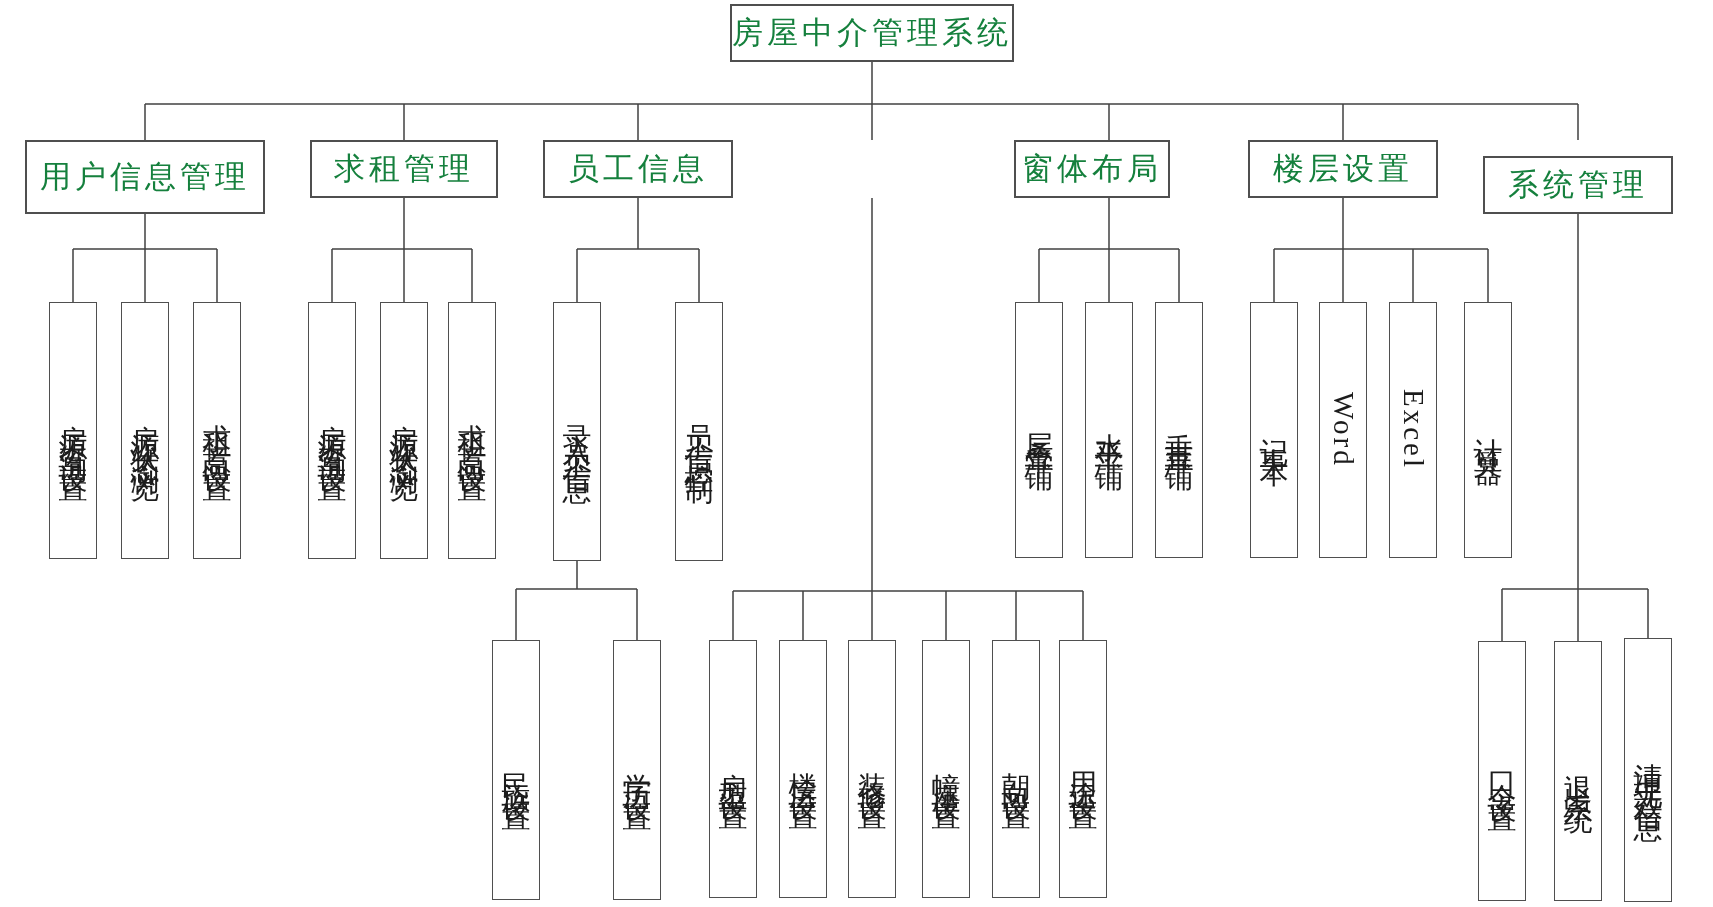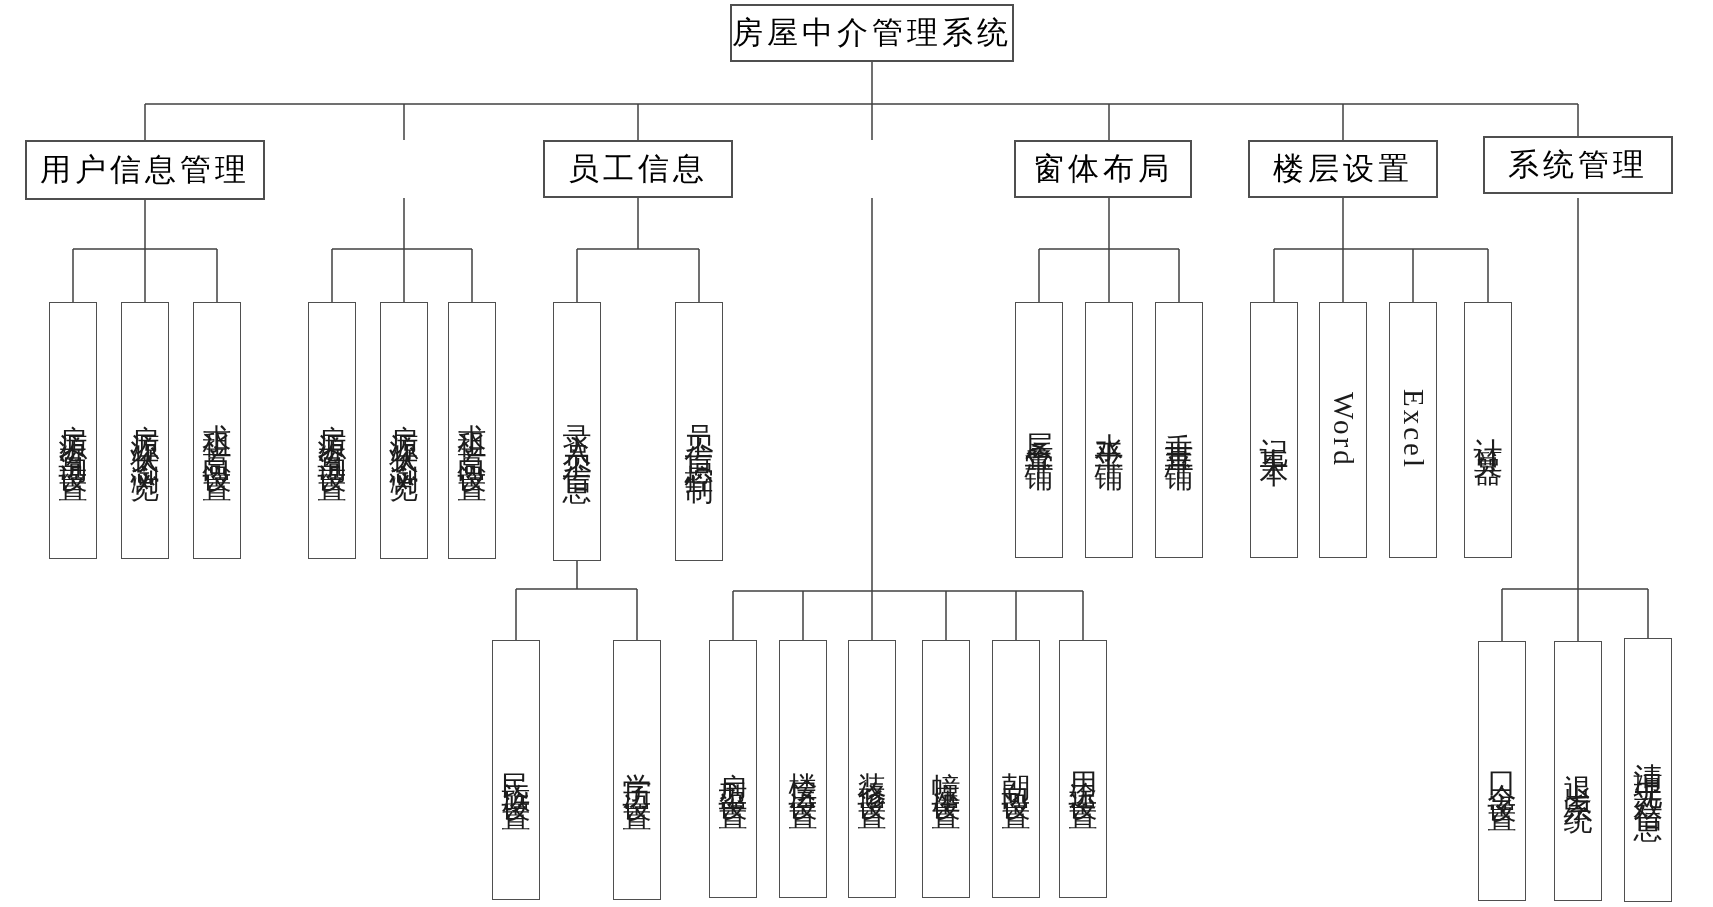--- a/index.html
+++ b/index.html
@@ -10,21 +10,21 @@
     overflow:hidden;
     font-family:"Liberation Serif","DejaVu Serif",serif;
   }
   #wires{position:absolute;left:0;top:0;width:1713px;height:907px;}
   .hbox{
     position:absolute;box-sizing:border-box;
     background:#ffffff;border:2px solid #4f4f4f;
     display:flex;align-items:center;justify-content:center;
   }
   .htext{
-    font-size:31px;letter-spacing:4px;color:#000000;white-space:nowrap;
+    font-size:31px;letter-spacing:4px;color:#15803d;white-space:nowrap;
   }
   .vbox{
     position:absolute;box-sizing:border-box;
     background:#ffffff;border:1.5px solid #4f4f4f;
     display:flex;align-items:center;justify-content:center;
   }
   .vtext{
     writing-mode:vertical-rl;
     text-orientation:upright;
     font-size:29px;letter-spacing:10px;color:#1c1c1c;
@@ -38,33 +38,36 @@
 </head>
 <body>
 
 <div id="diagram">
   <svg id="wires" xmlns="http://www.w3.org/2000/svg">
       <path d="M872 62V104 M145 104H1578 M145 104V140 M404 104V140 M638 104V140 M872 104V140 M1109 104V140 M1343 104V140 M1578 104V140 M145 198V249 M73 249H217 M73 249V302 M145 249V302 M217 249V302 M404 198V249 M332 249H472 M332 249V302 M404 249V302 M472 249V302 M638 198V249 M577 249H699 M577 249V302 M699 249V302 M872 198V591 M733 591H1083 M733 591V640 M803 591V640 M872 591V640 M946 591V640 M1016 591V640 M1083 591V640 M1109 198V249 M1039 249H1179 M1039 249V302 M1109 249V302 M1179 249V302 M1343 198V249 M1274 249H1488 M1274 249V302 M1343 249V302 M1413 249V302 M1488 249V302 M1578 198V589 M1502 589H1648 M1502 589V641 M1578 589V641 M1648 589V638 M577 561V589 M516 589H637 M516 589V640 M637 589V640" fill="none" stroke="#424242" stroke-width="1.5"></path>
     </svg>
 <div class="hbox" style="left: 730px; top: 4px; width: 284px; height: 58px;">
       <span class="htext">房屋中介管理系统</span>
     </div>
-    <div class="hbox" style="left: 25px; top: 140px; width: 240px; height: 60px;">
+    <div class="hbox" style="left: 25px; top: 140px; width: 240px; height: 74px;">
       <span class="htext">用户信息管理</span>
+    </div>
+    <div class="hbox" style="left: 310px; top: 140px; width: 188px; height: 58px;">
+      <span class="htext">求租管理</span>
     </div>
     <div class="hbox" style="left: 543px; top: 140px; width: 190px; height: 58px;">
       <span class="htext">员工信息</span>
     </div>
-    <div class="hbox" style="left: 1014px; top: 140px; width: 178px; height: 58px;">
+    <div class="hbox" style="left: 1014px; top: 140px; width: 156px; height: 58px;">
       <span class="htext">窗体布局</span>
     </div>
     <div class="hbox" style="left: 1248px; top: 140px; width: 190px; height: 58px;">
       <span class="htext">楼层设置</span>
     </div>
-    <div class="hbox" style="left: 1483px; top: 136px; width: 190px; height: 58px;">
+    <div class="hbox" style="left: 1483px; top: 156px; width: 190px; height: 58px;">
       <span class="htext">系统管理</span>
     </div>
     <div class="vbox" style="left: 49px; top: 302px; width: 48px; height: 257px;">
       <span class="vtext">房源查询设置</span>
     </div>
     <div class="vbox" style="left: 121px; top: 302px; width: 48px; height: 257px;">
       <span class="vtext">房源状态浏览</span>
     </div>
     <div class="vbox" style="left: 193px; top: 302px; width: 48px; height: 257px;">
       <span class="vtext">求租意向设置</span>

